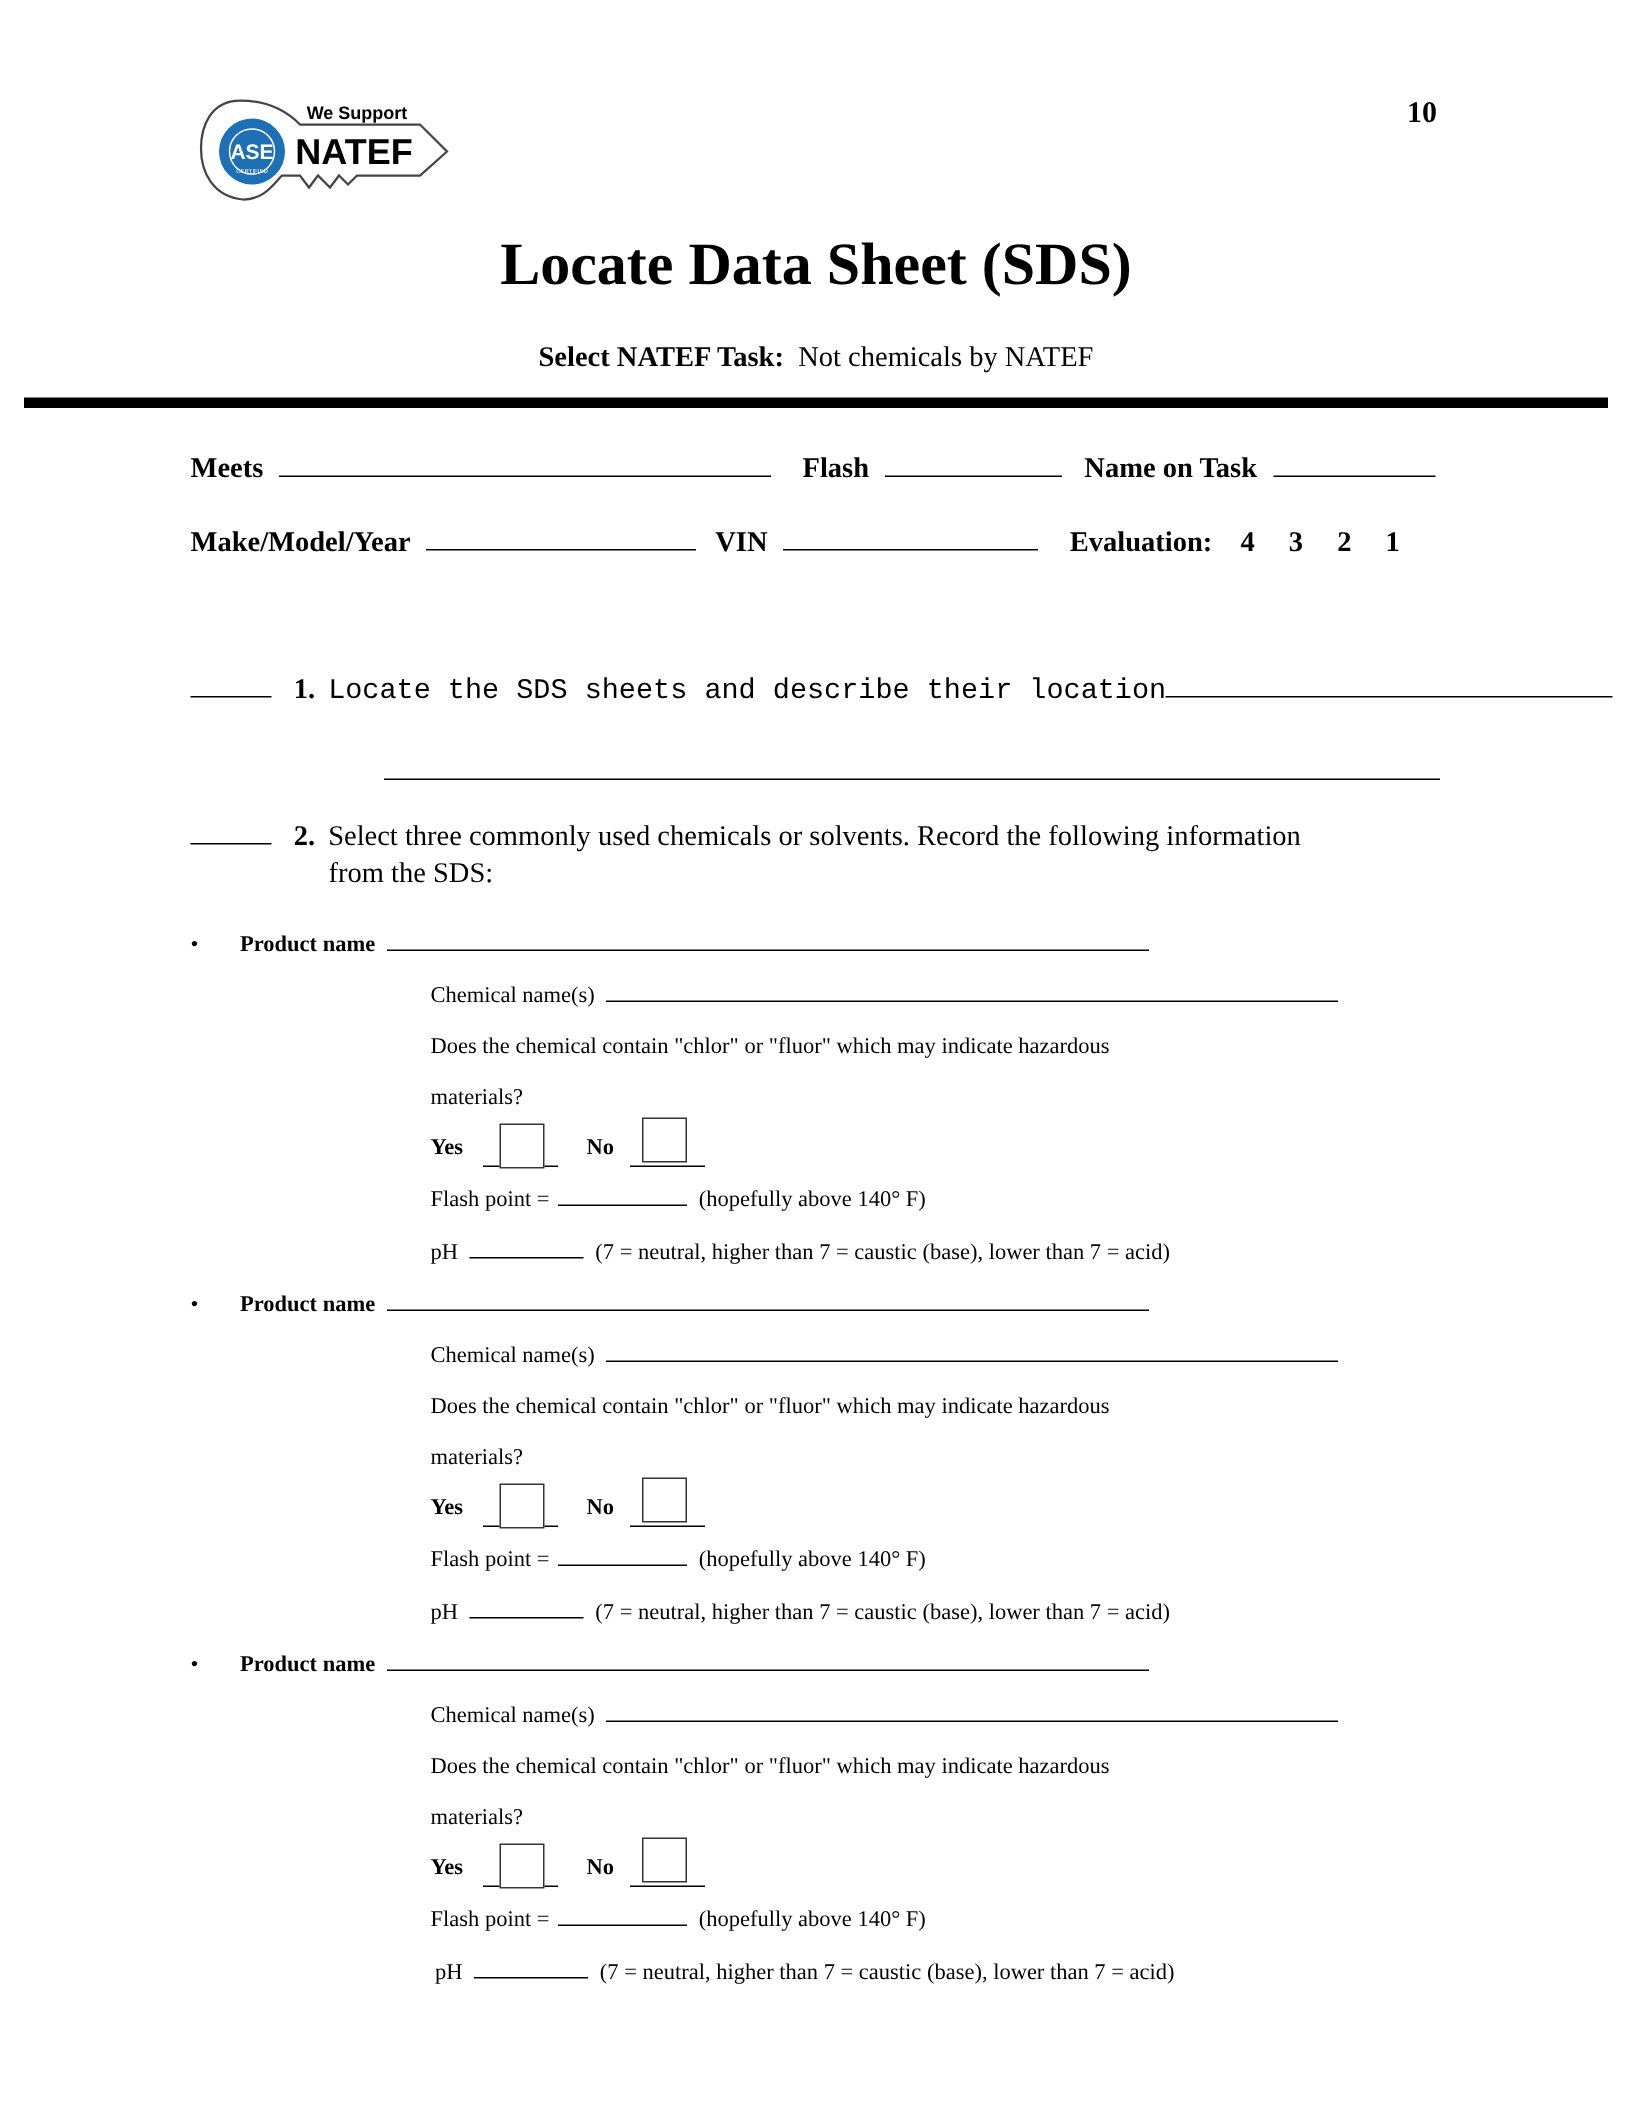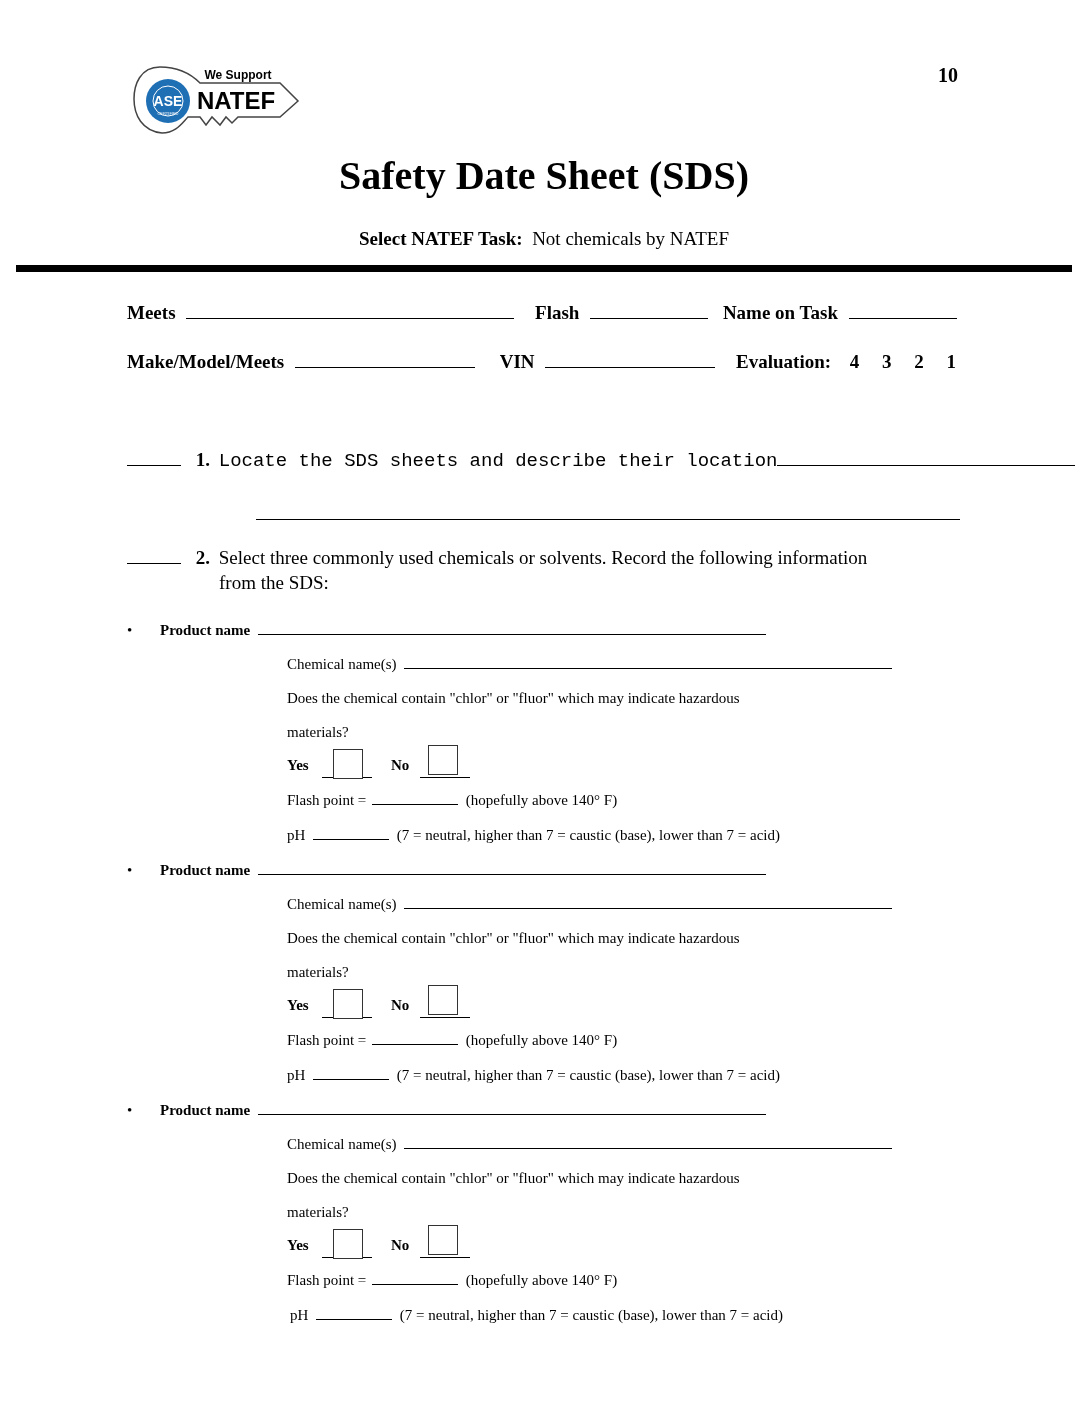--- a/index.html
+++ b/index.html
@@ -34,42 +34,42 @@
     <circle cx="38" cy="46" r="15" fill="#1f6fb5" stroke="#fff" stroke-width="1"></circle>
     <text x="38" y="51" text-anchor="middle" font-family="Liberation Sans, sans-serif" font-weight="bold" font-size="14" fill="#fff">ASE</text>
     <text x="38" y="60" text-anchor="middle" font-family="Liberation Sans, sans-serif" font-size="4" fill="#fff">CERTIFIED</text>
     <text x="108" y="24" text-anchor="middle" font-family="Liberation Sans, sans-serif" font-weight="bold" font-size="12" fill="#000">We Support</text>
     <text x="106" y="54" text-anchor="middle" font-family="Liberation Sans, sans-serif" font-weight="bold" font-size="24" fill="#000">NATEF</text>
   </svg>
 </div>
 
 <div id="page-num" class="abs">10</div>
 
-<div id="title" class="abs">Safety Date Sheet (SDS)</div>
+<div id="title" class="abs">Locate Data Sheet (SDS)</div>
 
 <div id="subtitle" class="abs">
   <span class="b">Select NATEF Task:</span>&nbsp;
   <span>Not chemicals by NATEF</span>
 </div>
 
 <div id="rule" class="abs"></div>
 
 <div class="row hdr" style="left:127px; top:302px;">
   <span>Meets</span>
   <span class="uline" style="width:328px; margin-left:6px;"></span>
   <span style="margin-left:16px;">Flash</span>
   <span class="uline" style="width:118px; margin-left:6px;"></span>
   <span style="margin-left:10px;">Name on Task</span>
   <span class="uline" style="width:108px; margin-left:6px;"></span>
 </div>
 
 <div class="row hdr" style="left:127px; top:351px;">
-  <span>Make/Model/Meets</span>
+  <span>Make/Model/Year</span>
   <span class="uline" style="width:180px; margin-left:6px;"></span>
-  <span style="margin-left:20px;">VIN</span>
+  <span style="margin-left:8px;">VIN</span>
   <span class="uline" style="width:170px; margin-left:6px;"></span>
   <span style="margin-left:16px;">Evaluation:</span>
   <span style="margin-left:14px;">4</span>
   <span style="margin-left:18px;">3</span>
   <span style="margin-left:18px;">2</span>
   <span style="margin-left:18px;">1</span>
 </div>
 
 <div class="row q" style="left:127px; top:449px;">
   <span class="uline" style="width:54px;"></span>

